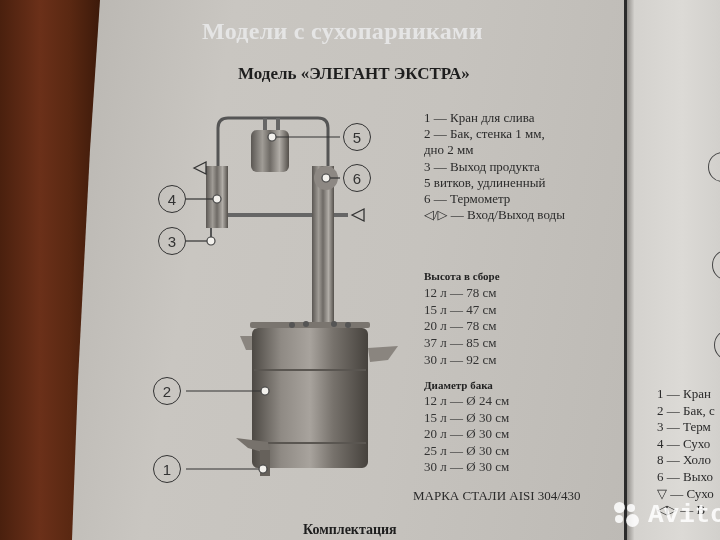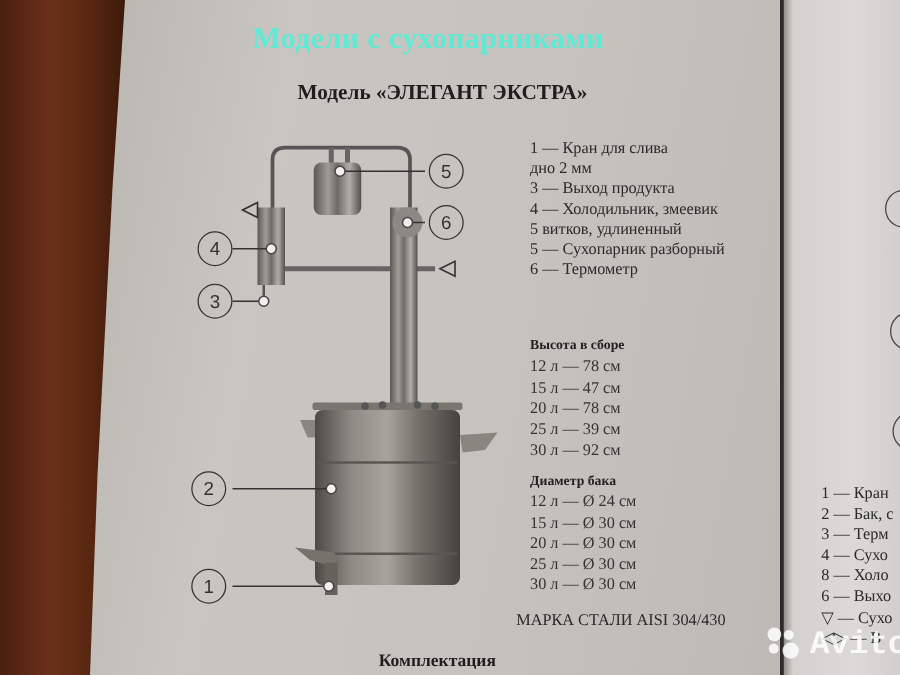--- a/index.html
+++ b/index.html
@@ -6,21 +6,21 @@
   body{width:720px;height:540px;overflow:hidden;position:relative;
        background:#5a2a14;font-family:"Liberation Serif",serif;}
   .wood{position:absolute;left:0;top:0;width:100px;height:540px;
         background:linear-gradient(90deg,#4a200e 0%,#6b3019 40%,#5a2812 70%,#3d1a0a 100%);}
   .page{position:absolute;left:72px;top:0;width:560px;height:540px;
         background:linear-gradient(100deg,#b9b6b1 0%,#c9c6c1 25%,#c6c3be 60%,#bdbab5 100%);
         clip-path:polygon(28px 0,560px 0,560px 540px,0 540px,6px 380px,18px 150px);}
   .page2{position:absolute;left:625px;top:0;width:95px;height:540px;
          background:linear-gradient(90deg,#7e7b77 0%,#d4d2ce 10%,#dcdad6 60%,#d2d0cc 100%);}
   .spine{position:absolute;left:624px;top:0;width:3px;height:540px;background:#2b2b2b;}
-  .title{position:absolute;left:202px;top:18px;font-size:24px;font-weight:bold;color:#5eead4;letter-spacing:0.3px;}
+  .title{position:absolute;left:202px;top:18px;font-size:24px;font-weight:bold;color:#e5e5e5;letter-spacing:0.3px;}
   .subtitle{position:absolute;left:238px;top:64px;font-size:17px;font-weight:bold;color:#1e1e1e;}
   .legend{position:absolute;left:424px;top:110px;font-size:13px;line-height:16.2px;color:#2a2a2a;}
   .legend div{white-space:nowrap;}
   .sec-h{font-weight:bold;font-size:11px;color:#222;}
   .heights{position:absolute;left:424px;top:268px;font-size:13px;line-height:16.8px;color:#333;}
   .diam{position:absolute;left:424px;top:377px;font-size:13px;line-height:16.4px;color:#333;}
   .steel{position:absolute;left:413px;top:488px;font-size:13px;color:#2a2a2a;white-space:nowrap;}
   .kompl{position:absolute;left:303px;top:522px;font-size:14px;font-weight:bold;color:#1e1e1e;}
   .rlegend{position:absolute;left:657px;top:386px;font-size:13px;line-height:16.6px;color:#2a2a2a;white-space:nowrap;}
   .callout{position:absolute;width:28px;height:28px;border:1.3px solid #333;border-radius:50%;
@@ -116,34 +116,34 @@
 
 <div class="callout" style="left:343px;top:123px;">5</div>
 <div class="callout" style="left:343px;top:164px;">6</div>
 <div class="callout" style="left:158px;top:185px;">4</div>
 <div class="callout" style="left:158px;top:227px;">3</div>
 <div class="callout" style="left:153px;top:377px;">2</div>
 <div class="callout" style="left:153px;top:455px;">1</div>
 
 <div class="legend">
   <div>1 — Кран для слива</div>
+  <div>2 — Бак, стенка 1 мм,</div>
   <div>дно 2 мм</div>
   <div>3 — Выход продукта</div>
-  <div>4 — Холодильник, змеевик</div>
   <div>5 витков, удлиненный</div>
-  <div>5 — Сухопарник разборный</div>
   <div>6 — Термометр</div>
+  <div>◁/▷ — Вход/Выход воды</div>
 </div>
 
 <div class="heights">
   <div class="sec-h">Высота в сборе</div>
   <div>12 л — 78 см</div>
   <div>15 л — 47 см</div>
   <div>20 л — 78 см</div>
-  <div>25 л — 39 см</div>
+  <div>37 л — 85 см</div>
   <div>30 л — 92 см</div>
 </div>
 
 <div class="diam">
   <div class="sec-h">Диаметр бака</div>
   <div>12 л — Ø 24 см</div>
   <div>15 л — Ø 30 см</div>
   <div>20 л — Ø 30 см</div>
   <div>25 л — Ø 30 см</div>
   <div>30 л — Ø 30 см</div>

